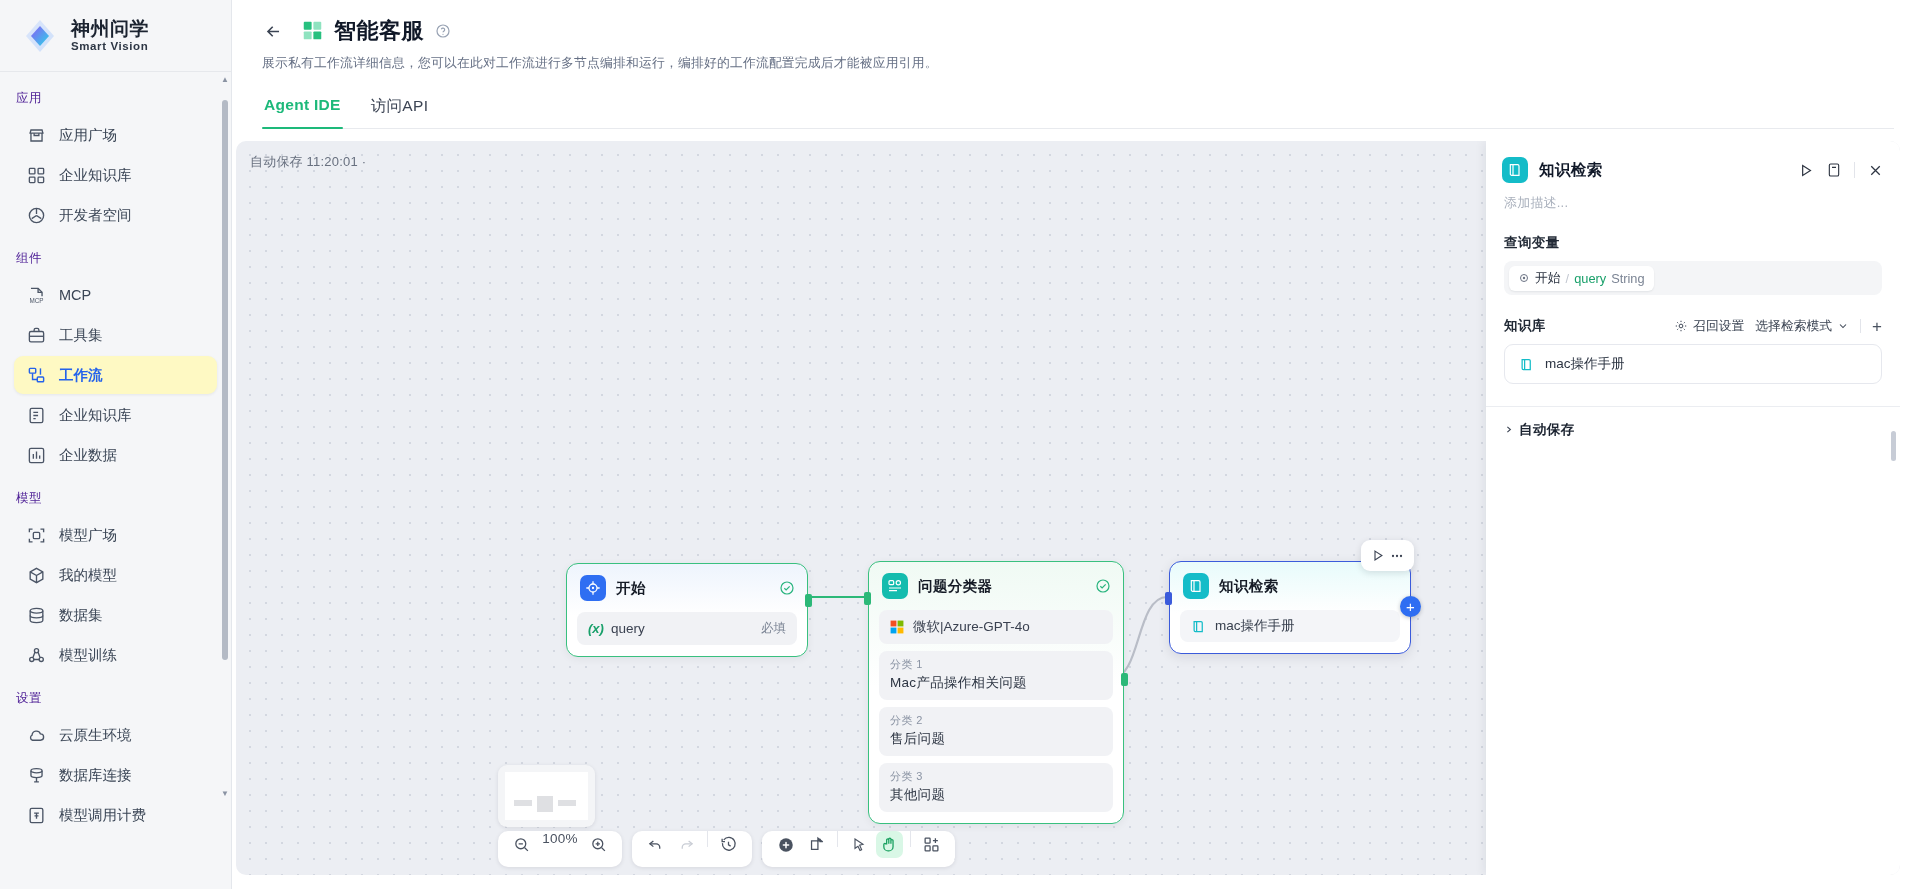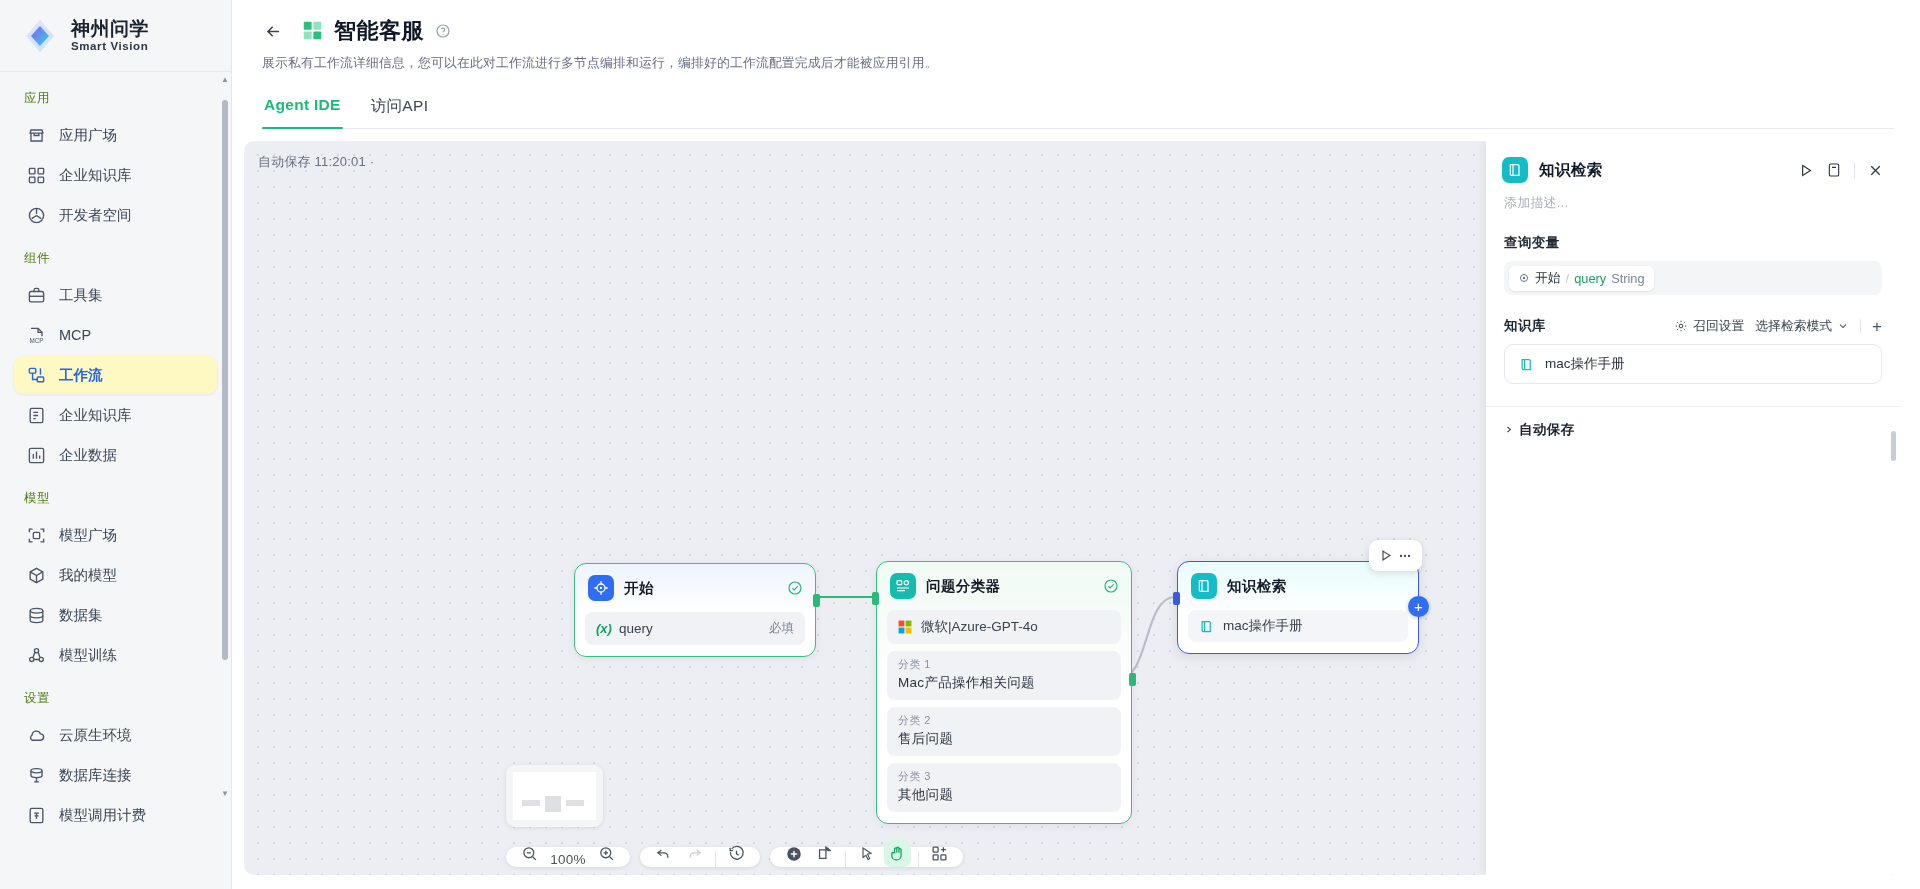--- a/index.html
+++ b/index.html
@@ -28,21 +28,21 @@
   .brand-logo { width: 40px; height: 40px; flex: 0 0 40px; position: relative; }
   .brand-text { display: flex; flex-direction: column; line-height: 1.08; }
   .brand-cn { font-size: 19px; font-weight: 700; color: #1b2330; letter-spacing: .5px; }
   .brand-en { font-size: 11.5px; font-weight: 700; color: #2d3644; letter-spacing: .6px; }
 
   .nav-scroll {
     flex: 1; overflow: hidden; position: relative;
     padding: 14px 0 6px 0;
   }
   .nav-group-title {
-    font-size: 12.5px; color: #4d7c0f; padding: 14px 0 7px 24px; letter-spacing: .5px;
+    font-size: 12.5px; color: #4c1d95; padding: 14px 0 7px 16px; letter-spacing: .5px;
   }
   .nav-group-title:first-child { padding-top: 4px; }
   .nav-item {
     display: flex; align-items: center; gap: 13px;
     margin: 2px 14px; padding: 9px 12px;
     border-radius: 9px; cursor: pointer;
     color: #3a4555; font-size: 14.5px;
   }
   .nav-item.active {
     background: #fef9c3; color: #2563eb; font-weight: 600;
@@ -80,21 +80,21 @@
     padding: 8px 2px 11px 2px; font-size: 15.5px; color: #3c4454; cursor: pointer;
     position: relative; letter-spacing: .3px;
   }
   .tab.active { color: #1db97a; font-weight: 700; }
   .tab.active::after {
     content: ""; position: absolute; left: 0; right: 0; bottom: -1px; height: 2.5px;
     background: #1db97a; border-radius: 2px;
   }
 
   
-  .canvas-wrap { flex: 1; position: relative; margin: 12px 20px 14px 12px; border-radius: 10px; overflow: hidden; }
+  .canvas-wrap { flex: 1; position: relative; margin: 12px 20px 14px 4px; border-radius: 10px; overflow: hidden; }
   .canvas {
     position: absolute; inset: 0;
     background-color: #eceef3;
     background-image: radial-gradient(#d3d7e0 1.15px, transparent 1.2px);
     background-size: 16px 16px;
     background-position: 6px 6px;
   }
   .autosave {
     position: absolute; left: 14px; top: 12px; font-size: 13px; color: #68707f; z-index: 6;
     letter-spacing: .2px;
@@ -164,21 +164,21 @@
   .minimap {
     position: absolute; left: 262px; bottom: 48px; width: 97px; height: 62px;
     background: #f4f5f7; border-radius: 9px; padding: 7px; z-index: 6;
     box-shadow: 0 1px 4px rgba(16,24,40,.10);
   }
   .minimap-inner { width: 100%; height: 100%; background: #fff; position: relative; }
   .mm-box { position: absolute; background: #dfe0e3; }
 
   .bottombar { position: absolute; left: 262px; bottom: 8px; display: flex; gap: 10px; z-index: 7; }
   .bb-group {
-    height: 20px; background: #fff; border-radius: 10px; display: flex; align-items: flex-end;
+    height: 36px; background: #fff; border-radius: 10px; display: flex; align-items: flex-start;
     gap: 4px; padding: 0 10px; box-shadow: 0 1px 4px rgba(16,24,40,.10);
   }
   .bb-btn {
     width: 27px; height: 27px; border-radius: 7px; display: flex; align-items: center;
     justify-content: center; cursor: pointer; color: #4a5260;
   }
   .bb-btn.disabled { color: #c9cdd5; cursor: default; }
   .bb-btn.on { background: #d9f7e6; color: #18a05f; }
   .bb-zoom { font-size: 13.5px; color: #4a5260; min-width: 42px; text-align: center; letter-spacing: .3px; }
   .bb-sep { width: 1px; height: 16px; background: #e4e6ec; margin: 0 3px; }
@@ -289,36 +289,36 @@
             <path d="M12 3v7M12 12l-6 4M12 12l6 4"></path>
           </svg>
         </span>
       <span>开发者空间</span>
     </div>
 
     <div class="nav-group-title">组件</div>
     <div class="nav-item">
       <span class="ico">
           <svg width="19" height="19" viewBox="0 0 24 24" fill="none" stroke="#4b5566" stroke-width="1.7">
+            <path d="M5 3h9l5 5v5"></path>
+            <path d="M14 3v5h5"></path>
+            <text x="3" y="21" font-size="8" fill="#4b5566" stroke="none" font-family="Liberation Sans">MCP</text>
+          </svg>
+        </span>
+      <span>MCP</span>
+    </div>
+    <div class="nav-item">
+      <span class="ico">
+          <svg width="19" height="19" viewBox="0 0 24 24" fill="none" stroke="#4b5566" stroke-width="1.7">
             <rect x="3" y="7" width="18" height="13" rx="2"></rect>
             <path d="M9 7V5a2 2 0 012-2h2a2 2 0 012 2v2"></path>
             <path d="M3 13h18"></path>
           </svg>
         </span>
       <span>工具集</span>
-    </div>
-    <div class="nav-item">
-      <span class="ico">
-          <svg width="19" height="19" viewBox="0 0 24 24" fill="none" stroke="#4b5566" stroke-width="1.7">
-            <path d="M5 3h9l5 5v5"></path>
-            <path d="M14 3v5h5"></path>
-            <text x="3" y="21" font-size="8" fill="#4b5566" stroke="none" font-family="Liberation Sans">MCP</text>
-          </svg>
-        </span>
-      <span>MCP</span>
     </div>
     <div class="nav-item active">
       <span class="ico">
           <svg width="19" height="19" viewBox="0 0 24 24" fill="none" stroke="#2563eb" stroke-width="1.8">
             <rect x="3" y="3" width="8" height="6" rx="1"></rect>
             <rect x="13" y="14" width="8" height="6" rx="1"></rect>
             <path d="M7 9v8h6"></path>
             <path d="M17 3v8"></path>
           </svg>
         </span>

